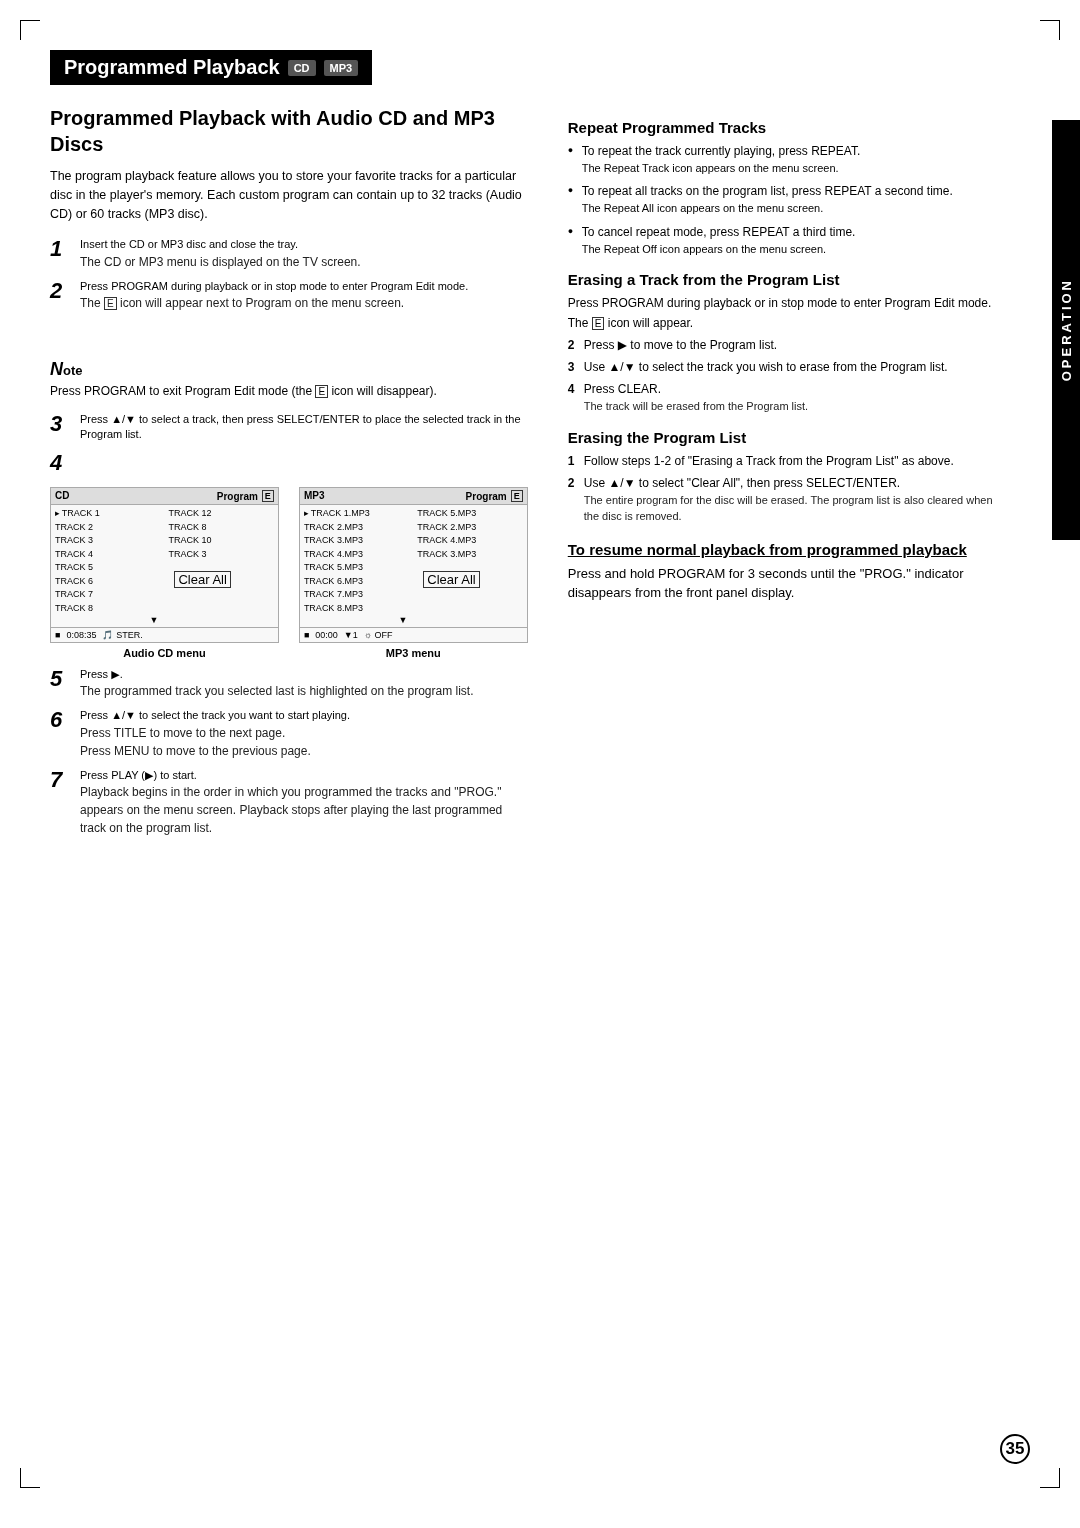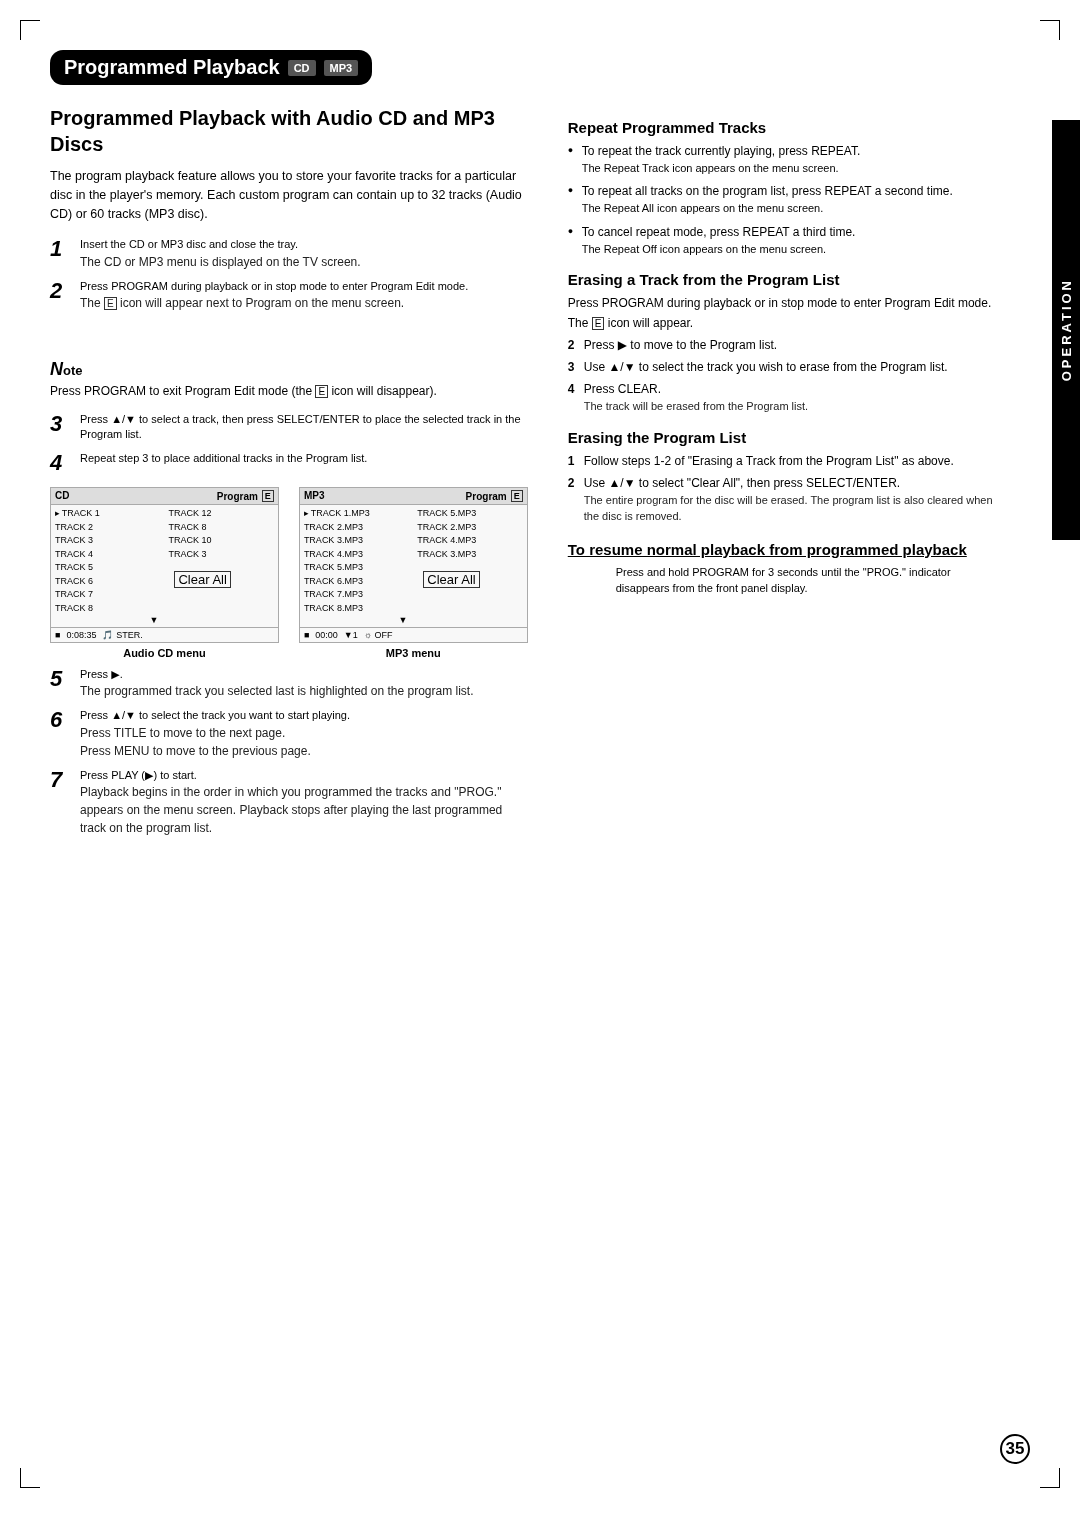--- a/index.html
+++ b/index.html
@@ -58,21 +58,20 @@
       background: #000;
       color: #fff;
       padding: 6px 14px;
       font-size: 20px;
       font-weight: bold;
       display: inline-flex;
       align-items: center;
       gap: 8px;
       margin-bottom: 20px;
       margin-top: 10px;
-      border-radius: 13px;
     }
     .badge {
       background: #555;
       color: #fff;
       font-size: 11px;
       font-weight: bold;
       padding: 2px 6px;
       border-radius: 2px;
     }
 
@@ -357,23 +356,20 @@
 
       <div class="step">
         <span class="step-num">3</span>
         <div class="step-content">
           <div class="step-bold">Press ▲/▼ to select a track, then press SELECT/ENTER to place the selected track in the Program list.</div>
         </div>
       </div>
 
       <div class="step">
         <span class="step-num">4</span>
-        <div class="step-content">
-          <div class="step-bold">Repeat step 3 to place additional tracks in the Program list.</div>
-        </div>
       </div>
 
       <div class="menu-section">
 
         <div style="flex:1;">
           <div class="menu-box">
             <div class="menu-header">
               <span>CD</span>
               <div class="menu-header-program">
                 <span>Program</span>
@@ -512,21 +508,21 @@
       <div class="section-heading">Erasing the Program List</div>
       <ol class="num-list">
         <li><span class="num">1</span>Follow steps 1-2 of "Erasing a Track from the Program List" as above.</li>
         <li>
           <span class="num">2</span>Use ▲/▼ to select "Clear All", then press SELECT/ENTER.
           <span class="sub-text">The entire program for the disc will be erased. The program list is also cleared when the disc is removed.</span>
         </li>
       </ol>
 
       <div class="section-heading" style="margin-top:16px;text-decoration:underline;">To resume normal playback from programmed playback</div>
-      <div style="font-size:11px;line-height:1.5;margin-left:48px;">Press and hold PROGRAM for 3 seconds until the "PROG." indicator disappears from the front panel display.</div>
+      <div style="font-size:13px;line-height:1.5;">Press and hold PROGRAM for 3 seconds until the "PROG." indicator disappears from the front panel display.</div>
 
     </div>
 
   </div>
 
   
   <div class="page-num">35</div>
 
 </div>
 

